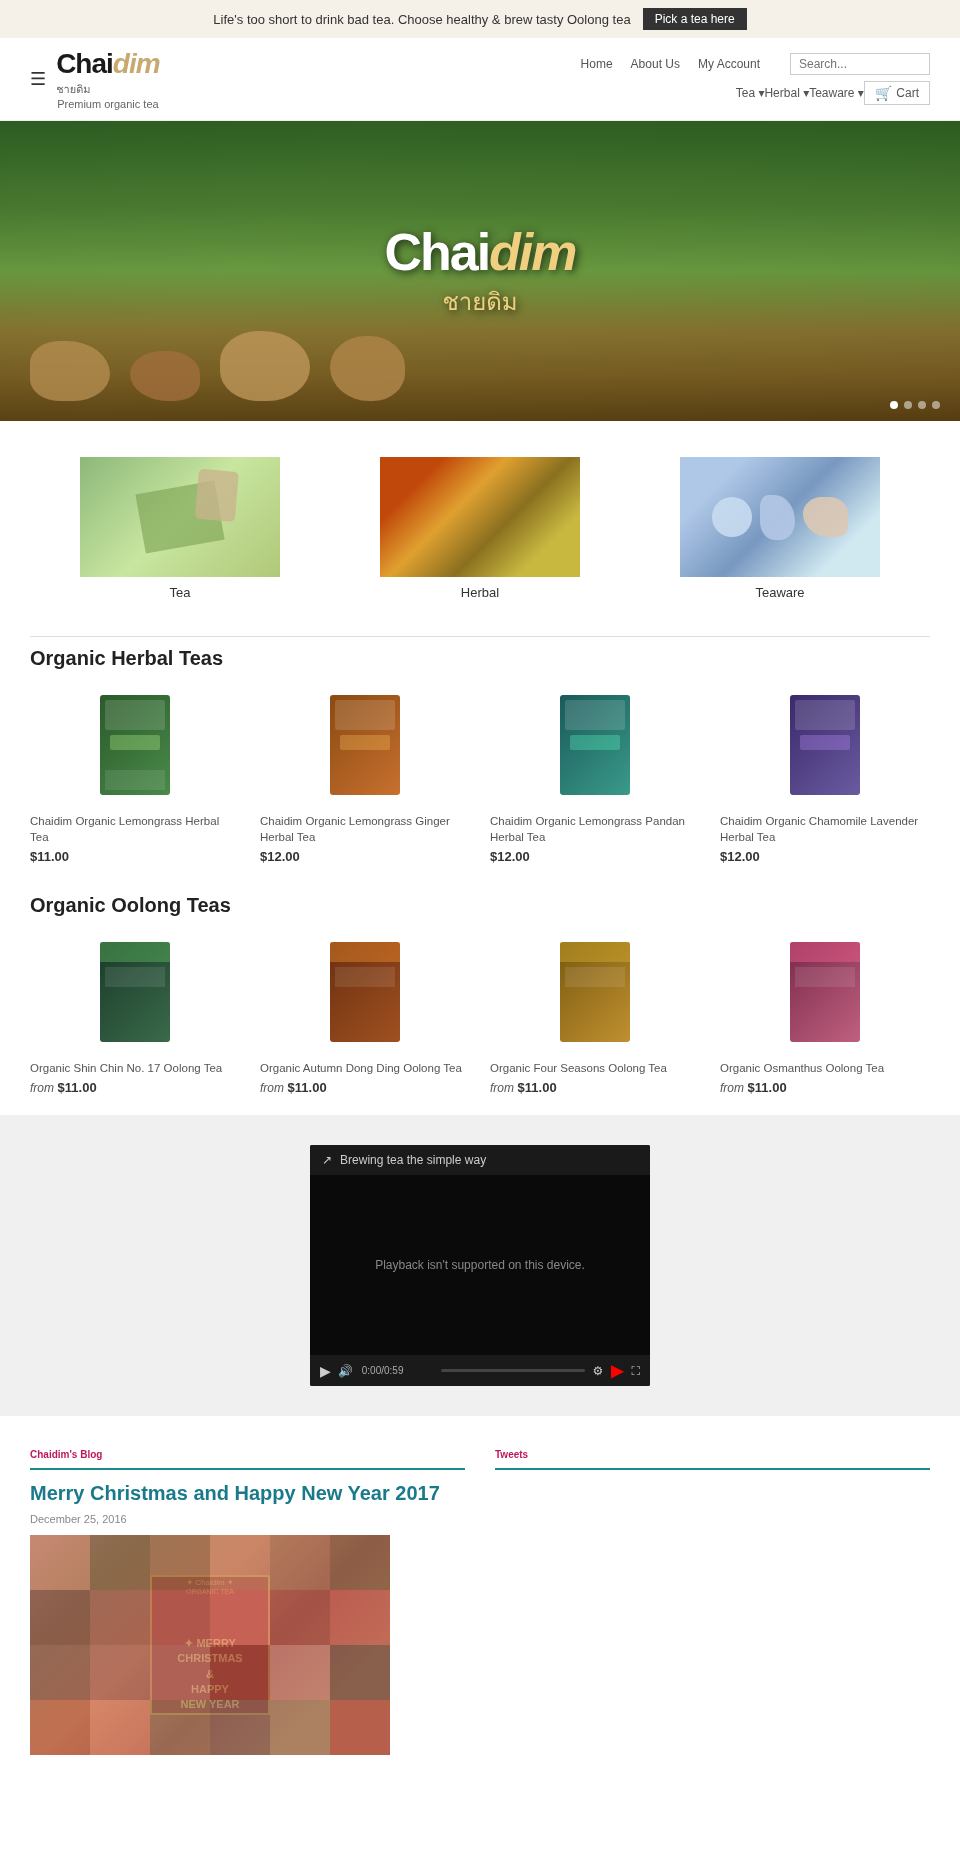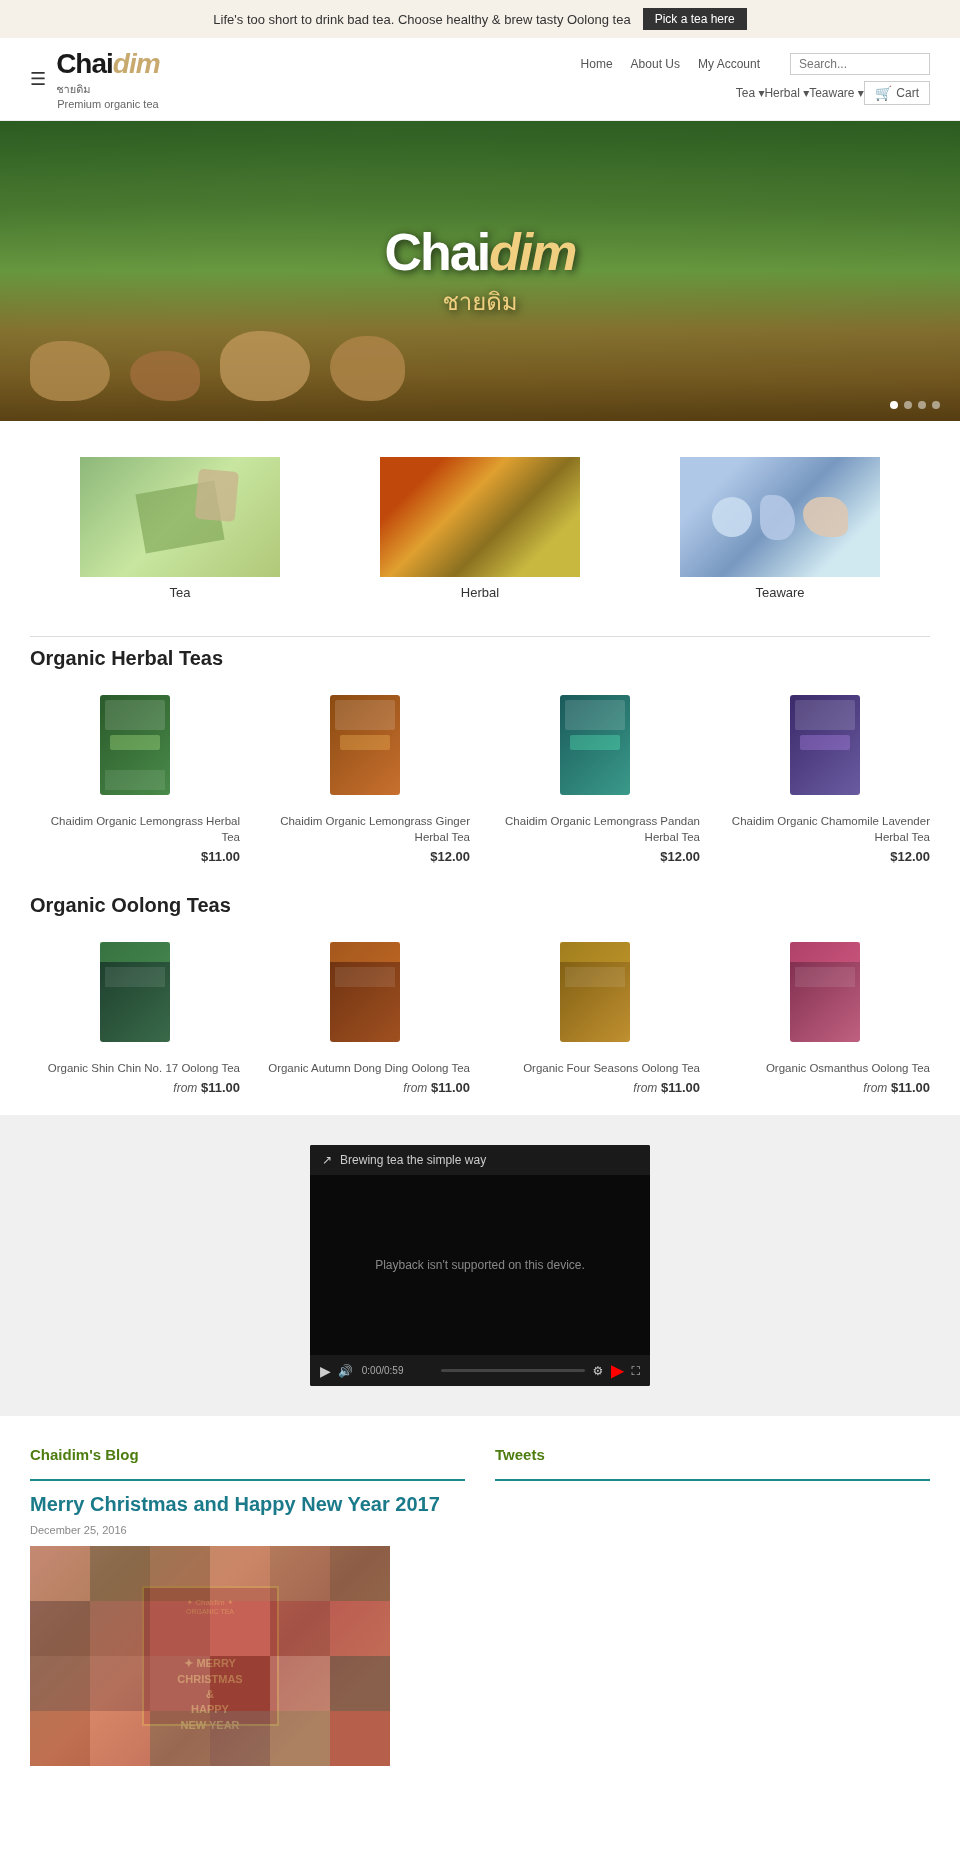--- a/index.html
+++ b/index.html
@@ -190,21 +190,21 @@
       color: #222;
       padding: 10px 30px 15px;
     }
     .products-grid {
       display: grid;
       grid-template-columns: repeat(4, 1fr);
       gap: 20px;
       padding: 0 30px 20px;
     }
     .product-card {
-      text-align: right;
+      text-align: left;
       cursor: pointer;
     }
     .product-img {
       width: 100%;
       height: 120px;
       display: flex;
       align-items: center;
       justify-content: center;
       margin-bottom: 8px;
     }
@@ -324,27 +324,27 @@
       padding: 30px;
       gap: 30px;
     }
     .blog-col {
       flex: 1;
     }
     .tweets-col {
       flex: 1;
     }
     .section-header-link {
-      font-size: 15px;
-      font-weight: bold;
-      color: #4d7c0f;
+      font-size: 10px;
+      font-weight: bold;
+      color: #be185d;
       text-decoration: none;
       border-bottom: 2px solid #1a8a8a;
       display: inline-block;
-      padding-bottom: 16px;
+      padding-bottom: 8px;
       margin-bottom: 12px;
       width: 100%;
     }
     .blog-post-title {
       font-size: 20px;
       color: #1a7a8a;
       text-decoration: none;
       font-weight: bold;
       display: block;
       margin-bottom: 8px;
@@ -360,26 +360,26 @@
       height: 220px;
       background: linear-gradient(135deg, #d4a0a0 0%, #a08060 20%, #c07050 40%, #8a3030 60%, #a06040 80%);
       position: relative;
       display: flex;
       align-items: center;
       justify-content: center;
       overflow: hidden;
     }
     .christmas-card {
       background: #8b1a1a;
-      width: 137px;
+      width: 120px;
       height: 140px;
       display: flex;
       flex-direction: column;
       align-items: center;
-      justify-content: space-between;
+      justify-content: center;
       text-align: center;
       padding: 10px;
       border: 2px solid #c8a030;
       gap: 36px;
     }
     .christmas-logo {
       font-size: 8px;
       color: #c8a030;
       margin-bottom: 4px;
     }

